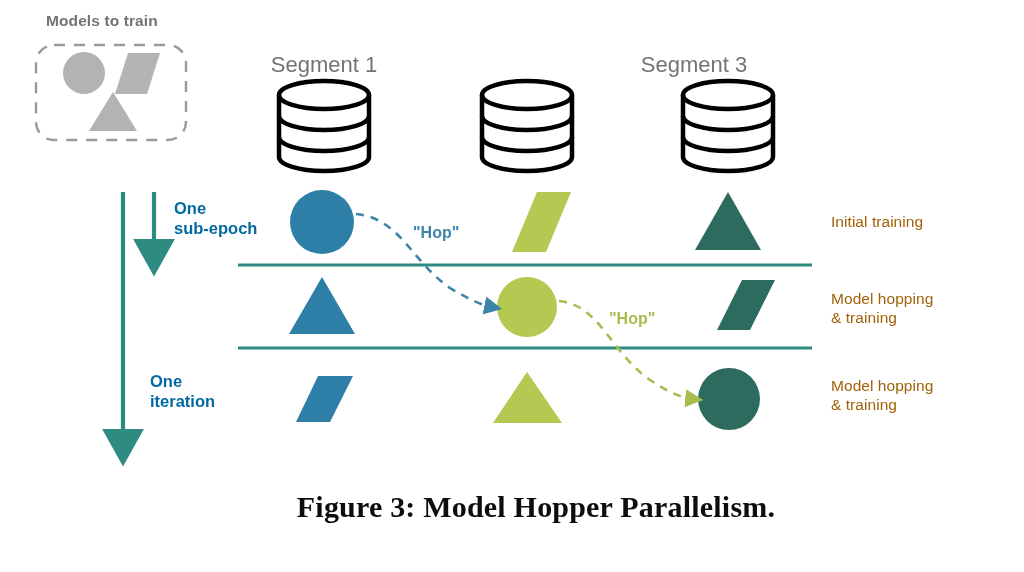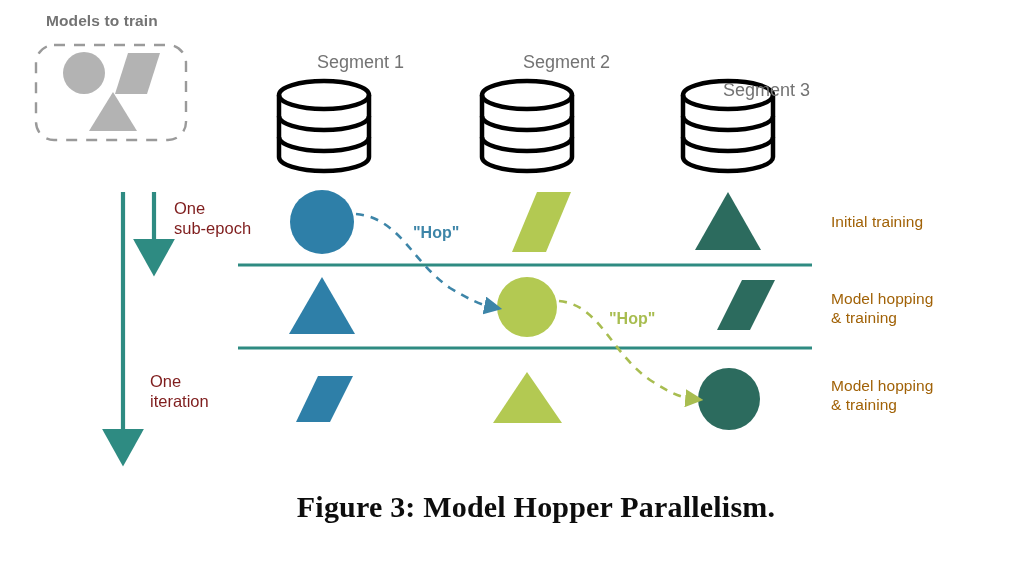--- a/index.html
+++ b/index.html
@@ -31,33 +31,33 @@
     line-height: 1.22;
   }
   .models-label {
     left: 46px;
     top: 12px;
     font-size: 15.5px;
     font-weight: 700;
     letter-spacing: 0.1px;
   }
   .seg-label {
-    font-size: 18px;
+    font-size: 22px;
     font-weight: 400;
-    text-align: right;
+    text-align: center;
     width: 160px;
   }
   #seg-label-1 { left: 244px; top: 52px; }
   #seg-label-2 { left: 450px; top: 52px; }
-  #seg-label-3 { left: 650px; top: 52px; margin-top: 28px; }
+  #seg-label-3 { left: 614px; top: 52px; }
 
   .arrow-label {
     font-size: 16.5px;
-    font-weight: 400;
-    color: #7f1d1d;
+    font-weight: 700;
+    color: #0369a1;
   }
   #label-sub-epoch { left: 174px; top: 198px; }
   #label-iteration { left: 150px; top: 371px; }
 
   .row-label {
     font-size: 15.5px;
     font-weight: 400;
     color: #a16207;
     letter-spacing: 0.05px;
   }
@@ -161,21 +161,20 @@
 
     <path d="M356,214 C400,218 412,262 450,288 C470,300 482,305 492,307" fill="none" stroke="#3d85a8" stroke-width="2.6" stroke-dasharray="8,7" marker-end="url(#arrow-blue)"></path>
 
     <path d="M559,301 C600,305 610,352 650,380 C670,393 682,398 693,399" fill="none" stroke="#a8bd50" stroke-width="2.6" stroke-dasharray="8,7" marker-end="url(#arrow-green)"></path>
 
   </svg>
 
   <div class="txt models-label">Models to train</div>
 
   <div class="txt seg-label" id="seg-label-1">Segment 1</div>
-  <div class="txt seg-label" id="seg-label-2">Segment 2</div>
   <div class="txt seg-label" id="seg-label-3">Segment 3</div>
 
   <div class="txt arrow-label" id="label-sub-epoch"><span>One</span><br><span>sub-epoch</span></div>
 
   <div class="txt arrow-label" id="label-iteration"><span>One</span><br><span>iteration</span></div>
 
   <div class="txt row-label" id="row-label-0"><span>Initial training</span></div>
 
   <div class="txt row-label" id="row-label-1"><span>Model hopping</span><br><span>&amp; training</span></div>
 

